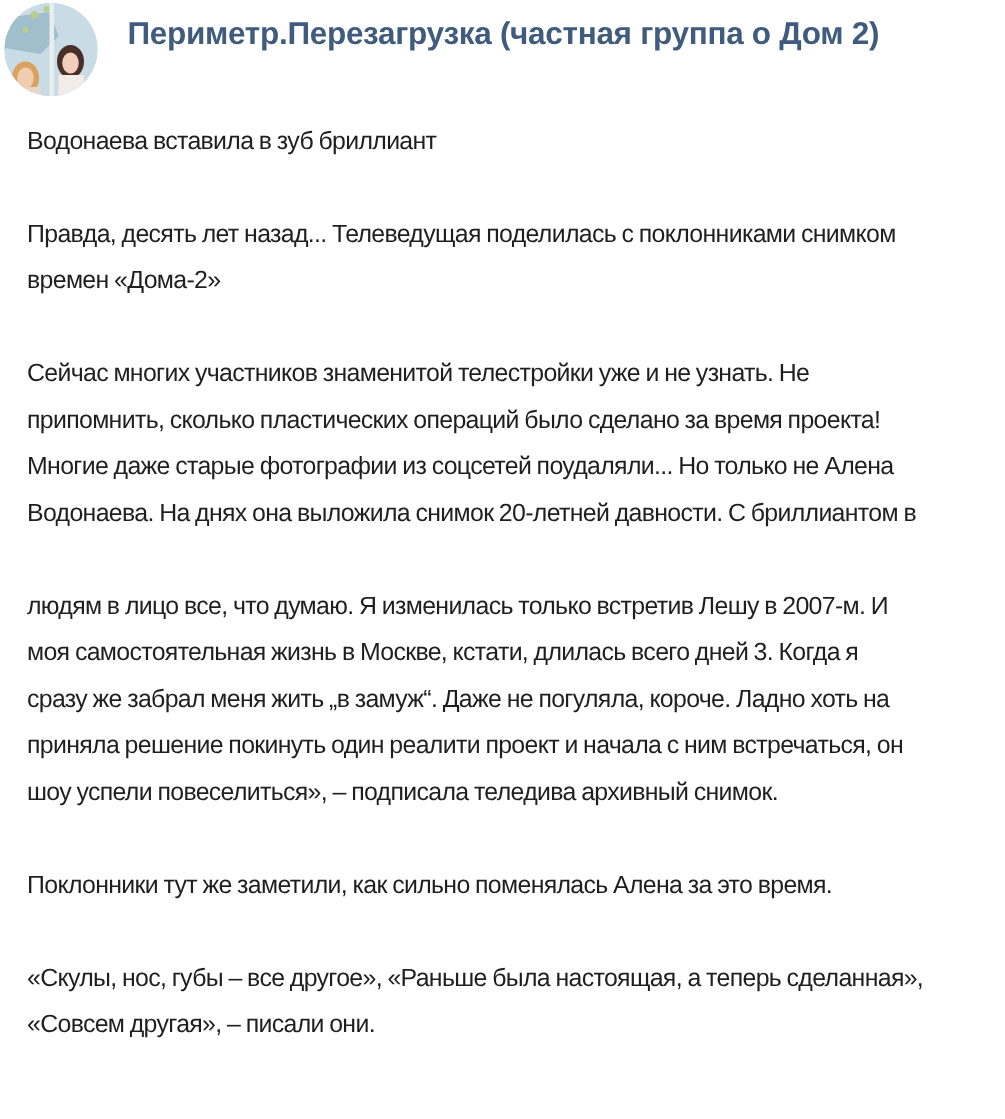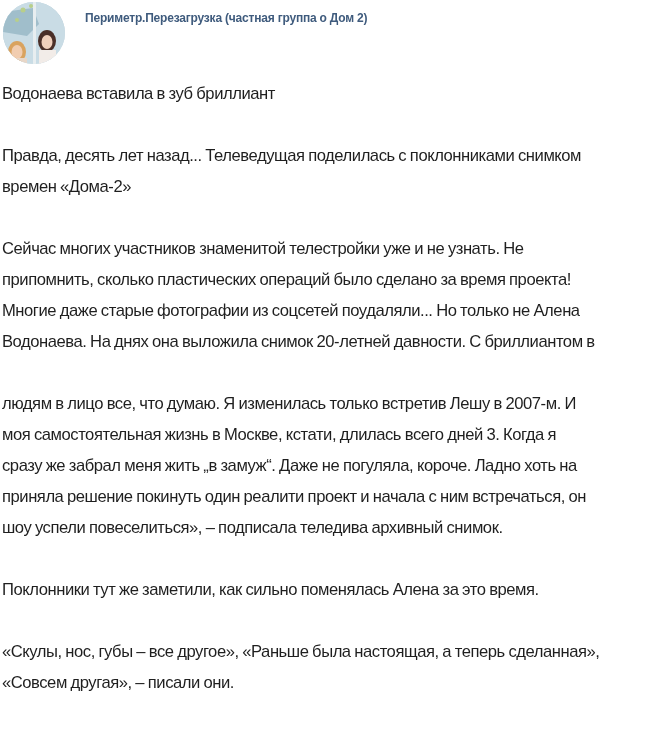--- a/index.html
+++ b/index.html
@@ -30,41 +30,41 @@
       height: 62px;
       border-radius: 50%;
       overflow: hidden;
       background: linear-gradient(160deg, #cfe0e8 0%, #a9c3cf 40%, #dfe7ea 100%);
     }
     .avatar svg { display: block; }
     .group-name {
       position: absolute;
       left: 85px;
       top: 11px;
-      font-size: 12px;
+      font-size: 21px;
       font-weight: bold;
       color: #3f5b7d;
       letter-spacing: -0.2px;
       white-space: nowrap;
       text-decoration: none;
       cursor: pointer;
     }
     .post-body {
       position: absolute;
       left: 2px;
       top: 78px;
       width: 668px;
       font-size: 16.6px;
       line-height: 31px;
       letter-spacing: -0.45px;
       word-spacing: -0.5px;
       color: #1f1f1f;
     }
     .post-body p {
-      margin: 0 0 31px 0;
+      margin: 0 0 31px 16px;
       white-space: nowrap;
     }
     .post-body p .line { display: block; }
   </style>
 </head>
 <body>
 
 <div class="post-header">
   <div class="avatar">
     <svg width="62" height="62" viewBox="0 0 62 62">

